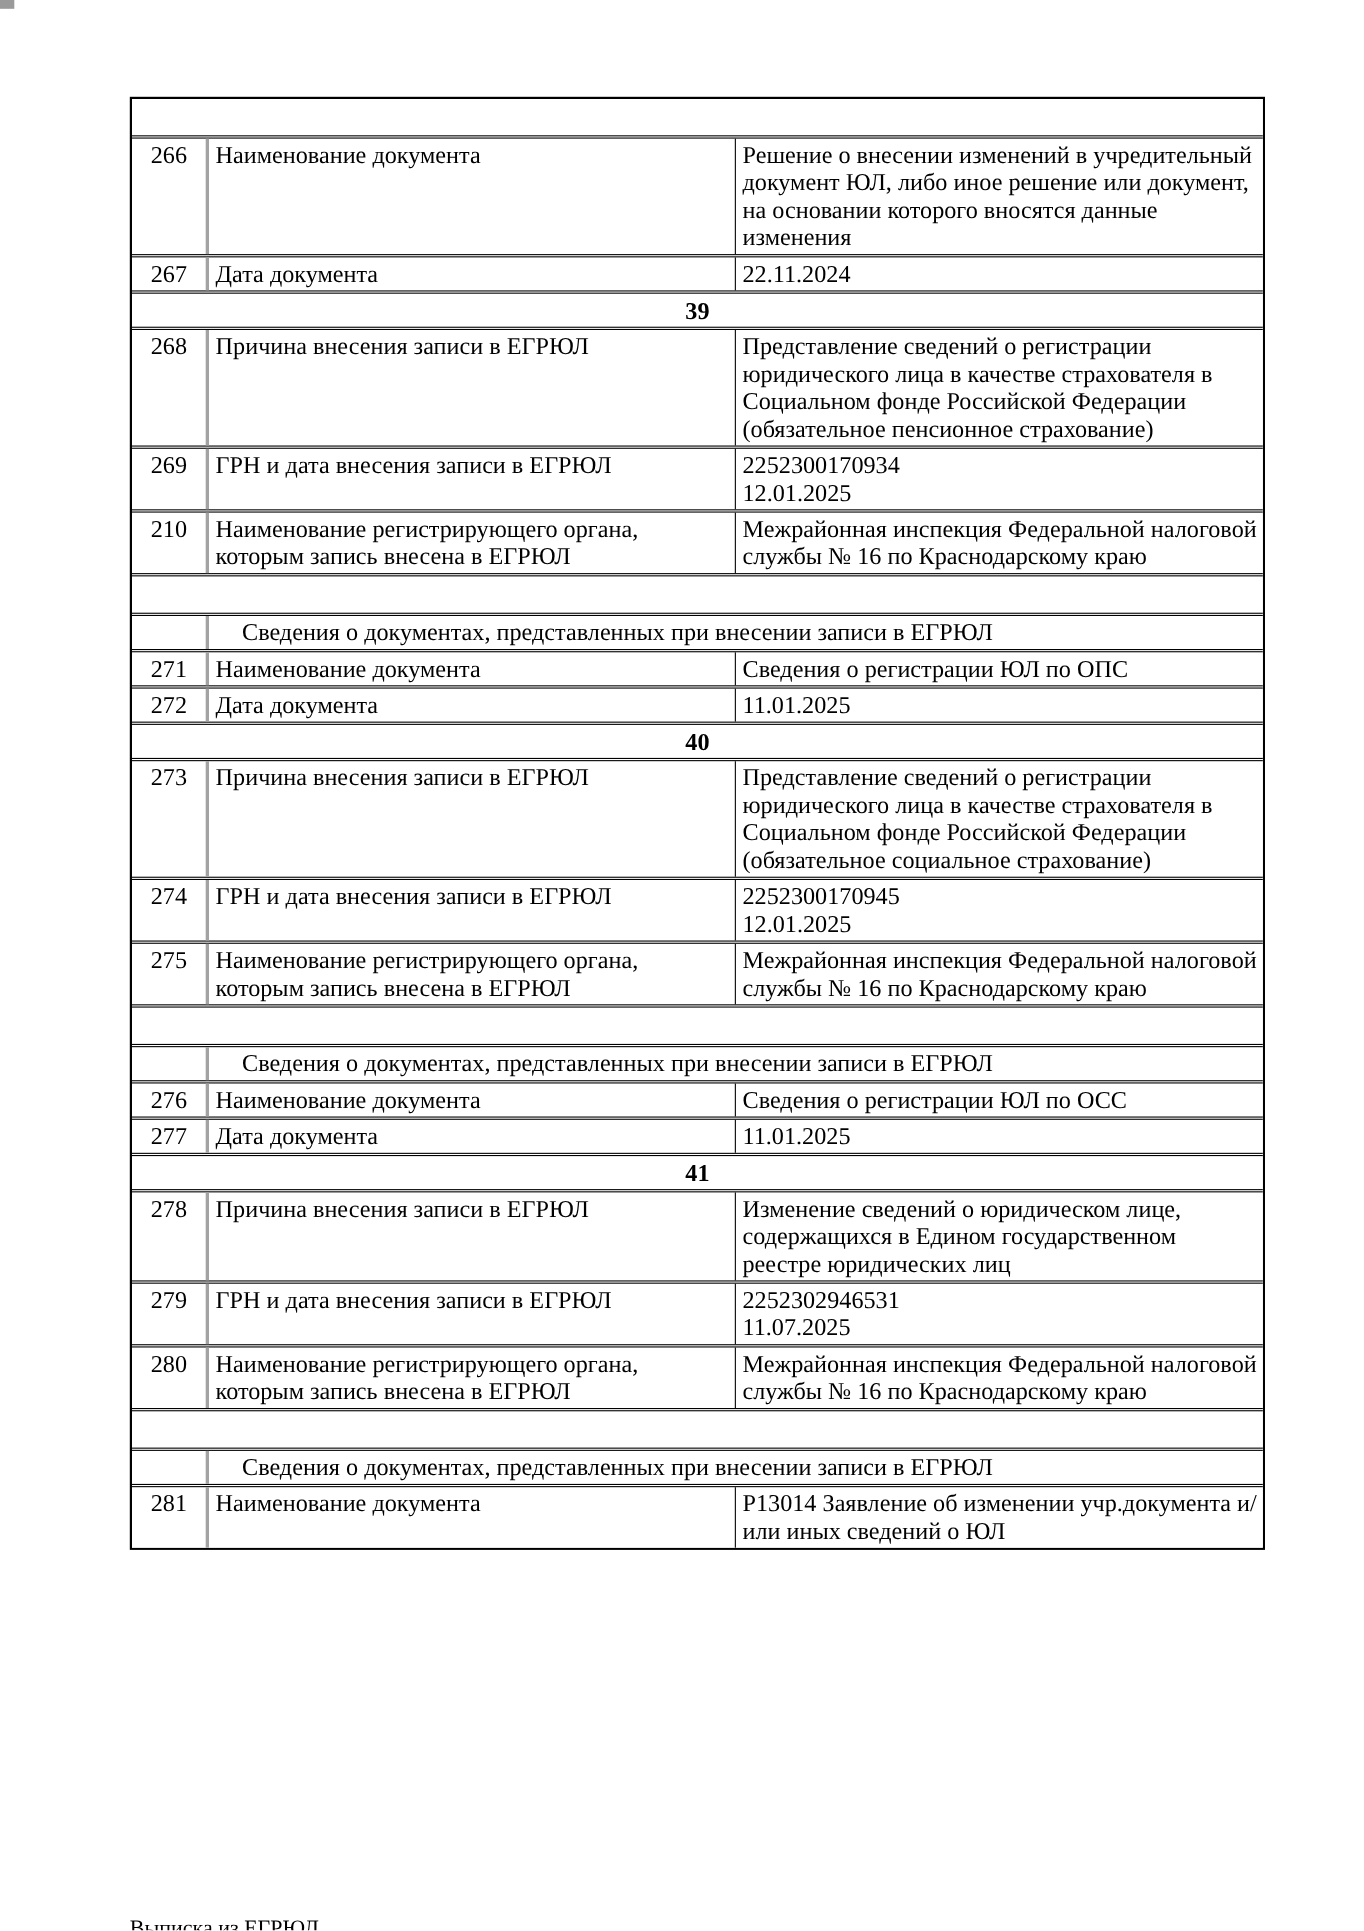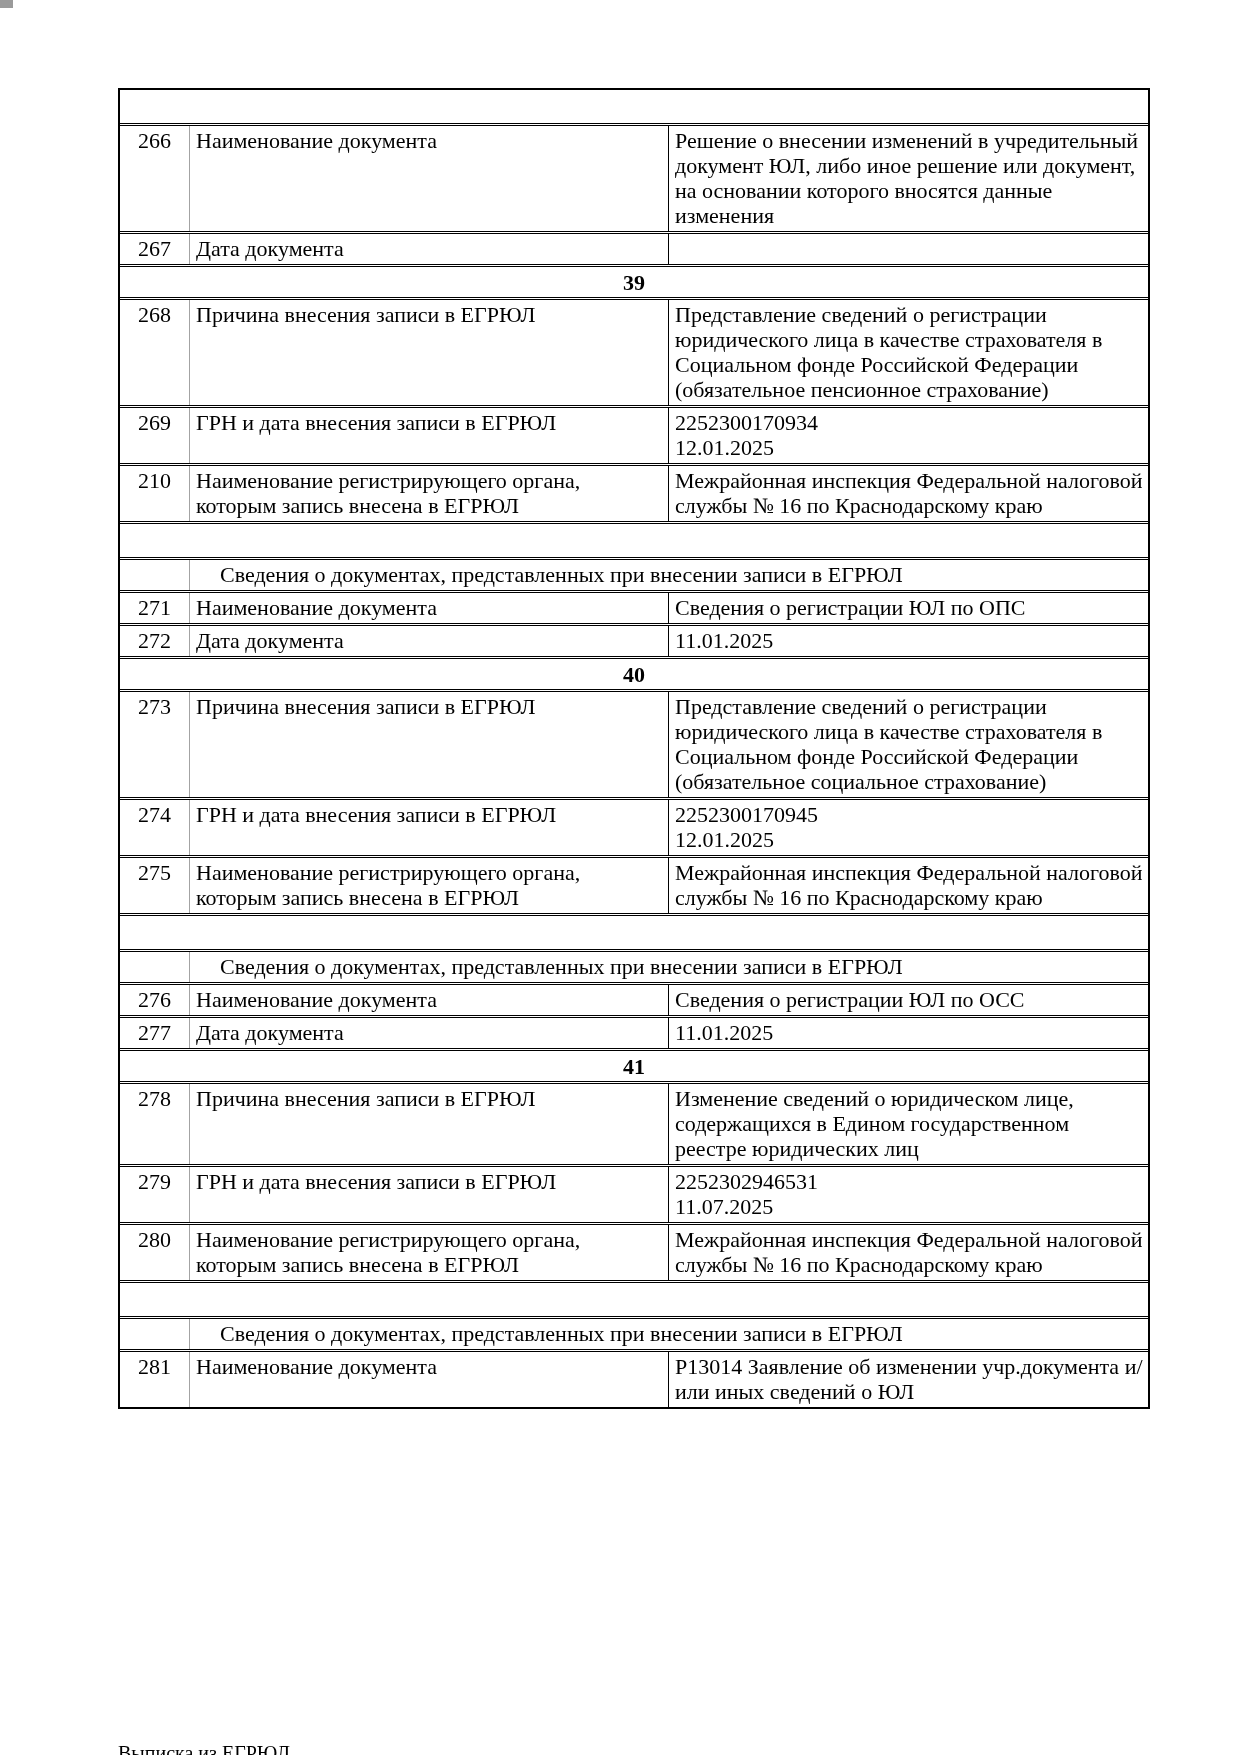--- a/index.html
+++ b/index.html
@@ -15,21 +15,21 @@
   }
   .doc-table{
     position:absolute;left:118px;top:88px;width:1032px;
     border:2px solid #000;box-sizing:border-box;
     font-size:22px;line-height:25px;
   }
   .trow{display:flex;align-items:stretch;box-sizing:border-box;background:#fff;}
   .trow + .trow{border-top:3px double #000;}
   .cell{box-sizing:border-box;padding:2px 5px 3px 6px;}
   .c-num{
-    flex:0 0 70px;width:70px;border-right:1px solid #a3a3a3;
+    flex:0 0 70px;width:70px;border-right:3px solid #a3a3a3;
     text-align:center;padding:2px 2px 3px 2px;
   }
   .c-field{flex:0 0 479px;width:479px;border-right:1px solid #000;}
   .c-value{flex:1 1 auto;white-space:pre-line;}
   .trow.r-data{min-height:32px;}
   .trow.r-spacer{height:36px;}
   .trow.r-spacer.first{height:33px;}
   .trow.r-section{
     min-height:33px;justify-content:center;align-items:center;
     font-weight:bold;
@@ -57,20 +57,21 @@
 
     <div class="trow r-data">
       <div class="cell c-num">266</div>
       <div class="cell c-field">Наименование документа</div>
       <div class="cell c-value">Решение о внесении изменений в учредительный документ ЮЛ, либо иное решение или документ, на основании которого вносятся данные изменения</div>
     </div>
 
     <div class="trow r-data">
       <div class="cell c-num">267</div>
       <div class="cell c-field">Дата документа</div>
+      <div class="cell c-value">22.11.2024</div>
     </div>
 
     <div class="trow r-section">
       <div>39</div>
     </div>
 
     <div class="trow r-data">
       <div class="cell c-num">268</div>
       <div class="cell c-field">Причина внесения записи в ЕГРЮЛ</div>
       <div class="cell c-value">Представление сведений о регистрации юридического лица в качестве страхователя в Социальном фонде Российской Федерации (обязательное пенсионное страхование)</div>

